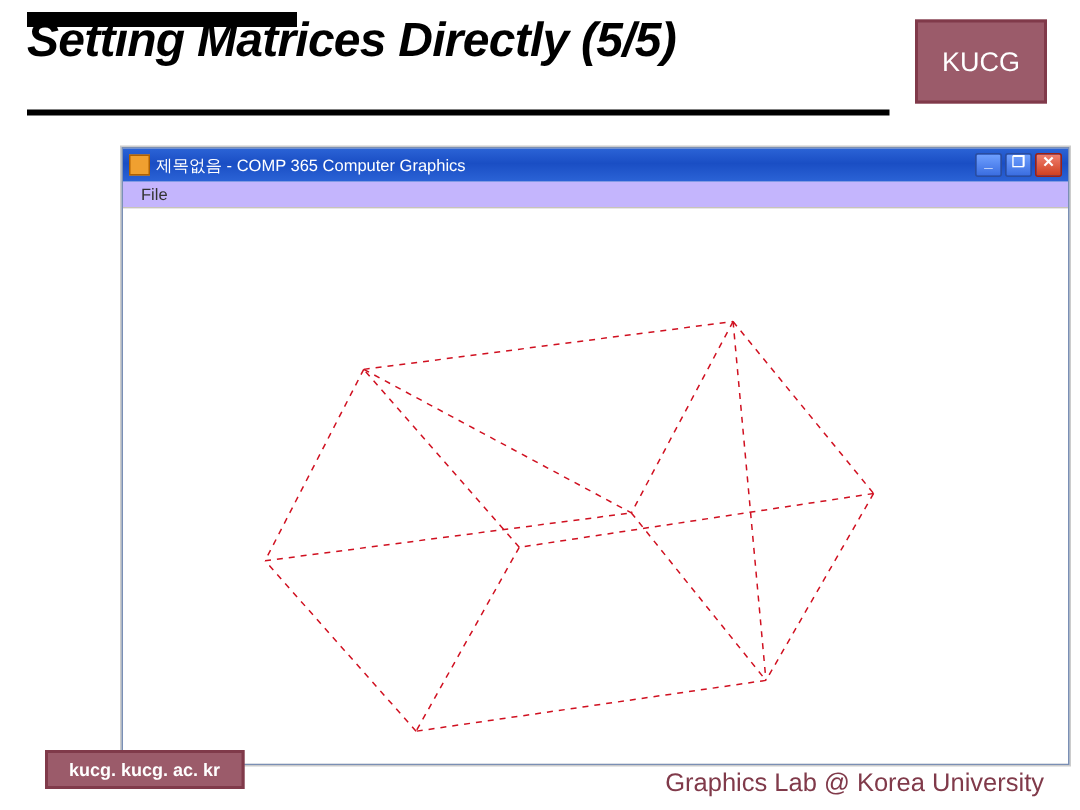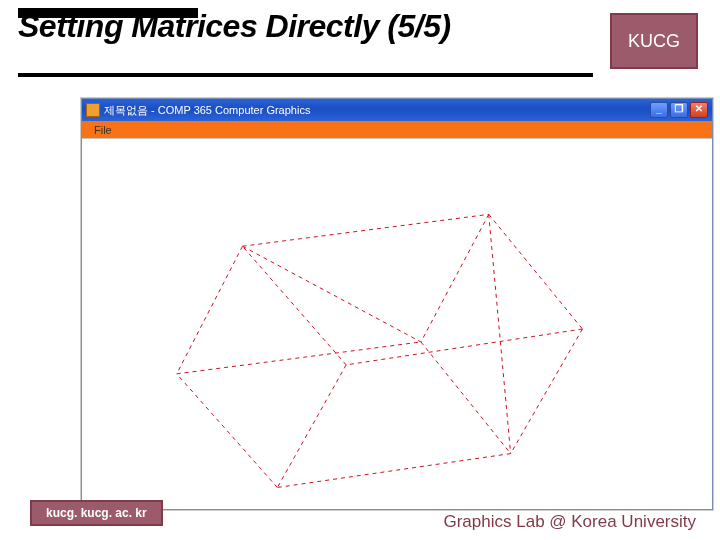--- a/index.html
+++ b/index.html
@@ -109,21 +109,21 @@
     line-height: 12px;
     text-align: center;
     font-weight: bold;
   }
   .win-btn.close {
     background: linear-gradient(to bottom, #f08070, #d04020);
     border-color: #a02010;
   }
   .menubar {
     height: 18px;
-    background: #f97316;
+    background: #c4b5fd;
     border-bottom: 1px solid #c8c4b8;
     display: flex;
     align-items: center;
     padding-left: 6px;
     font-size: 11px;
     color: #333;
   }
   .menu-item { padding: 1px 6px; cursor: default; }
   .canvas-area {
     flex: 1;

